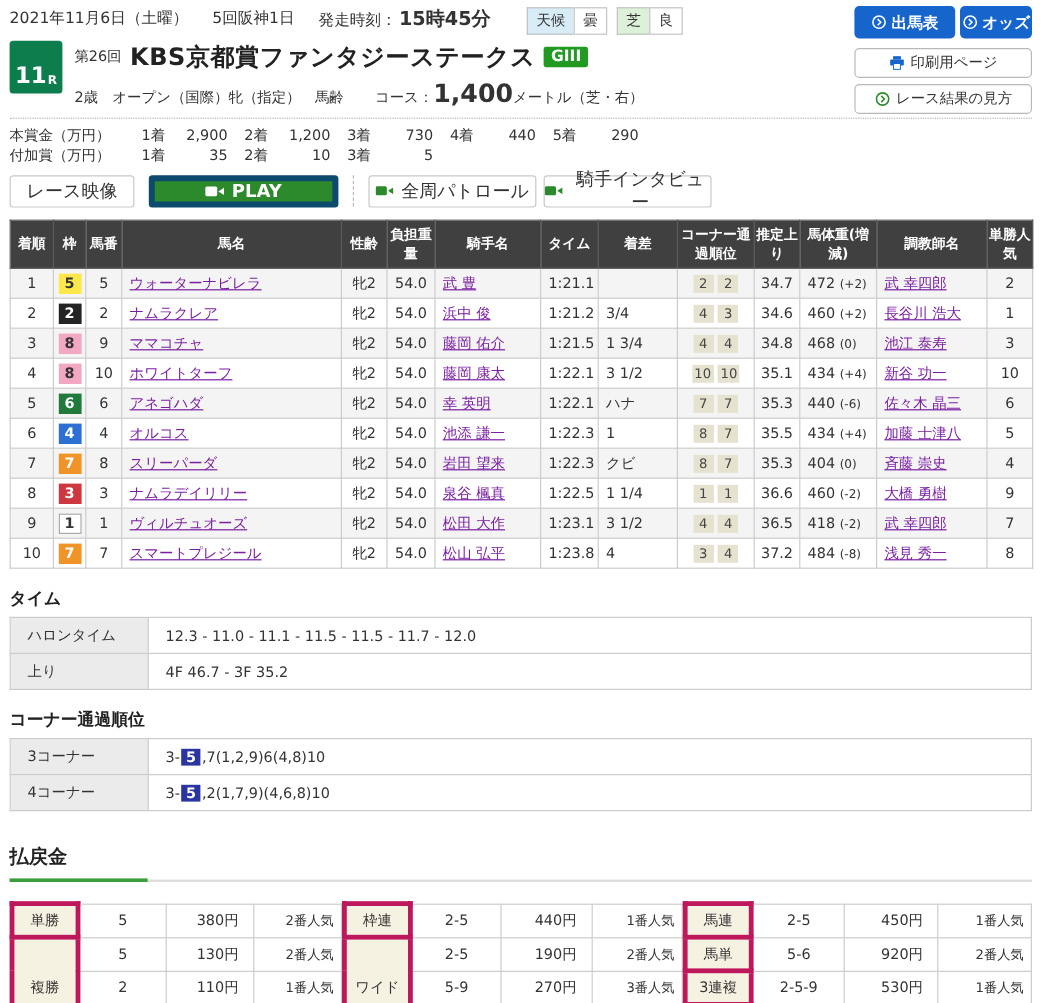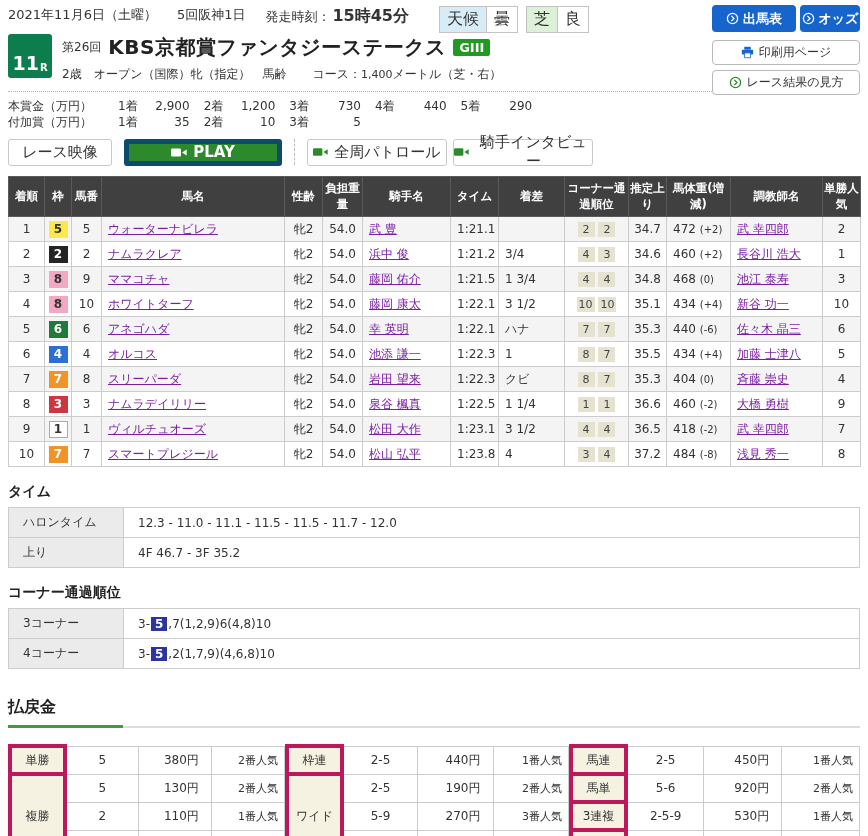--- a/index.html
+++ b/index.html
@@ -5,21 +5,21 @@
 *{box-sizing:border-box;margin:0;padding:0}
 html,body{width:868px;height:836px}
 body{font-family:"DejaVu Sans","Liberation Sans",sans-serif;font-size:12px;color:#333;background:#fff;position:relative;overflow:hidden}
 a.plink{color:#7b1fa2;text-decoration:underline;cursor:pointer}
 .page{padding:6px 8px 0}
 
 
 .date-row{display:flex;align-items:flex-start;gap:20px;font-size:13px;height:24px}
 .start-time{font-size:16px;font-weight:bold;margin-left:2px}
 .weather-group{display:inline-flex;margin-left:10px}
-.wcell{display:inline-block;border:1px solid #c3c3c3;padding:2px 7px;font-size:16px;background:#fff}
+.wcell{display:inline-block;border:1px solid #c3c3c3;padding:2px 7px;font-size:12px;background:#fff}
 .wcell.blue{background:#d8ecf8;border-right:none}
 .wcell.green{background:#ddf0d8;border-right:none;margin-left:8px}
 
 .top-right{position:absolute;top:5px;right:8px;width:148px}
 .blue-row{display:flex;gap:4px;margin-bottom:8px}
 .btn-blue{display:flex;align-items:center;justify-content:center;gap:4px;background:#1565cd;color:#fff;font-weight:bold;font-size:13px;border:none;border-radius:4px;height:27px;cursor:pointer;font-family:inherit}
 .btn-blue.wide{flex:1.4}.btn-blue.narrow{flex:1}
 .btn-white{display:flex;align-items:center;justify-content:center;gap:5px;width:100%;background:#fff;border:1px solid #b9b9b9;border-radius:4px;height:25px;font-size:12px;color:#333;cursor:pointer;margin-bottom:5px;font-family:inherit}
 .ic{display:inline-block;line-height:0}
 
@@ -27,21 +27,21 @@
 .race-row{display:flex;margin-top:4px}
 .race-num{width:44px;height:44px;background:#0e7d4e;border-radius:3px;color:#fff;display:flex;align-items:flex-end;justify-content:center;padding-bottom:5px;flex:none}
 .race-num .rn{font-size:19px;font-weight:bold;line-height:1}
 .race-num .rl{font-size:10px;font-weight:bold;line-height:1;margin-left:1px}
 .race-info{margin-left:10px;min-width:0}
 .race-title-line{display:flex;align-items:center;gap:7px}
 .edition{font-size:12px;color:#333}
 .race-title{font-size:20px;font-weight:bold;color:#222;letter-spacing:.5px;white-space:nowrap}
 .grade-badge{background:#219a21;color:#fff;font-weight:bold;font-size:13px;padding:1px 6px;border-radius:2px}
 .race-cond{margin-top:5px;font-size:12px;color:#333;display:flex;align-items:baseline;gap:26px}
-.dist{font-size:11px;font-weight:normal}
+.dist{font-size:21px;font-weight:bold}
 .race-sep{border-top:1px dotted #b5b5b5;margin:8px 0 6px}
 
 
 .prize-row{display:flex;align-items:baseline;line-height:16px}
 .p-label{width:96px}
 .pairs{display:inline-flex}
 .pair{display:inline-flex;align-items:baseline}
 .pair .pr{margin-left:14px}
 .pair .pv{display:inline-block;width:52px;text-align:right}
 

